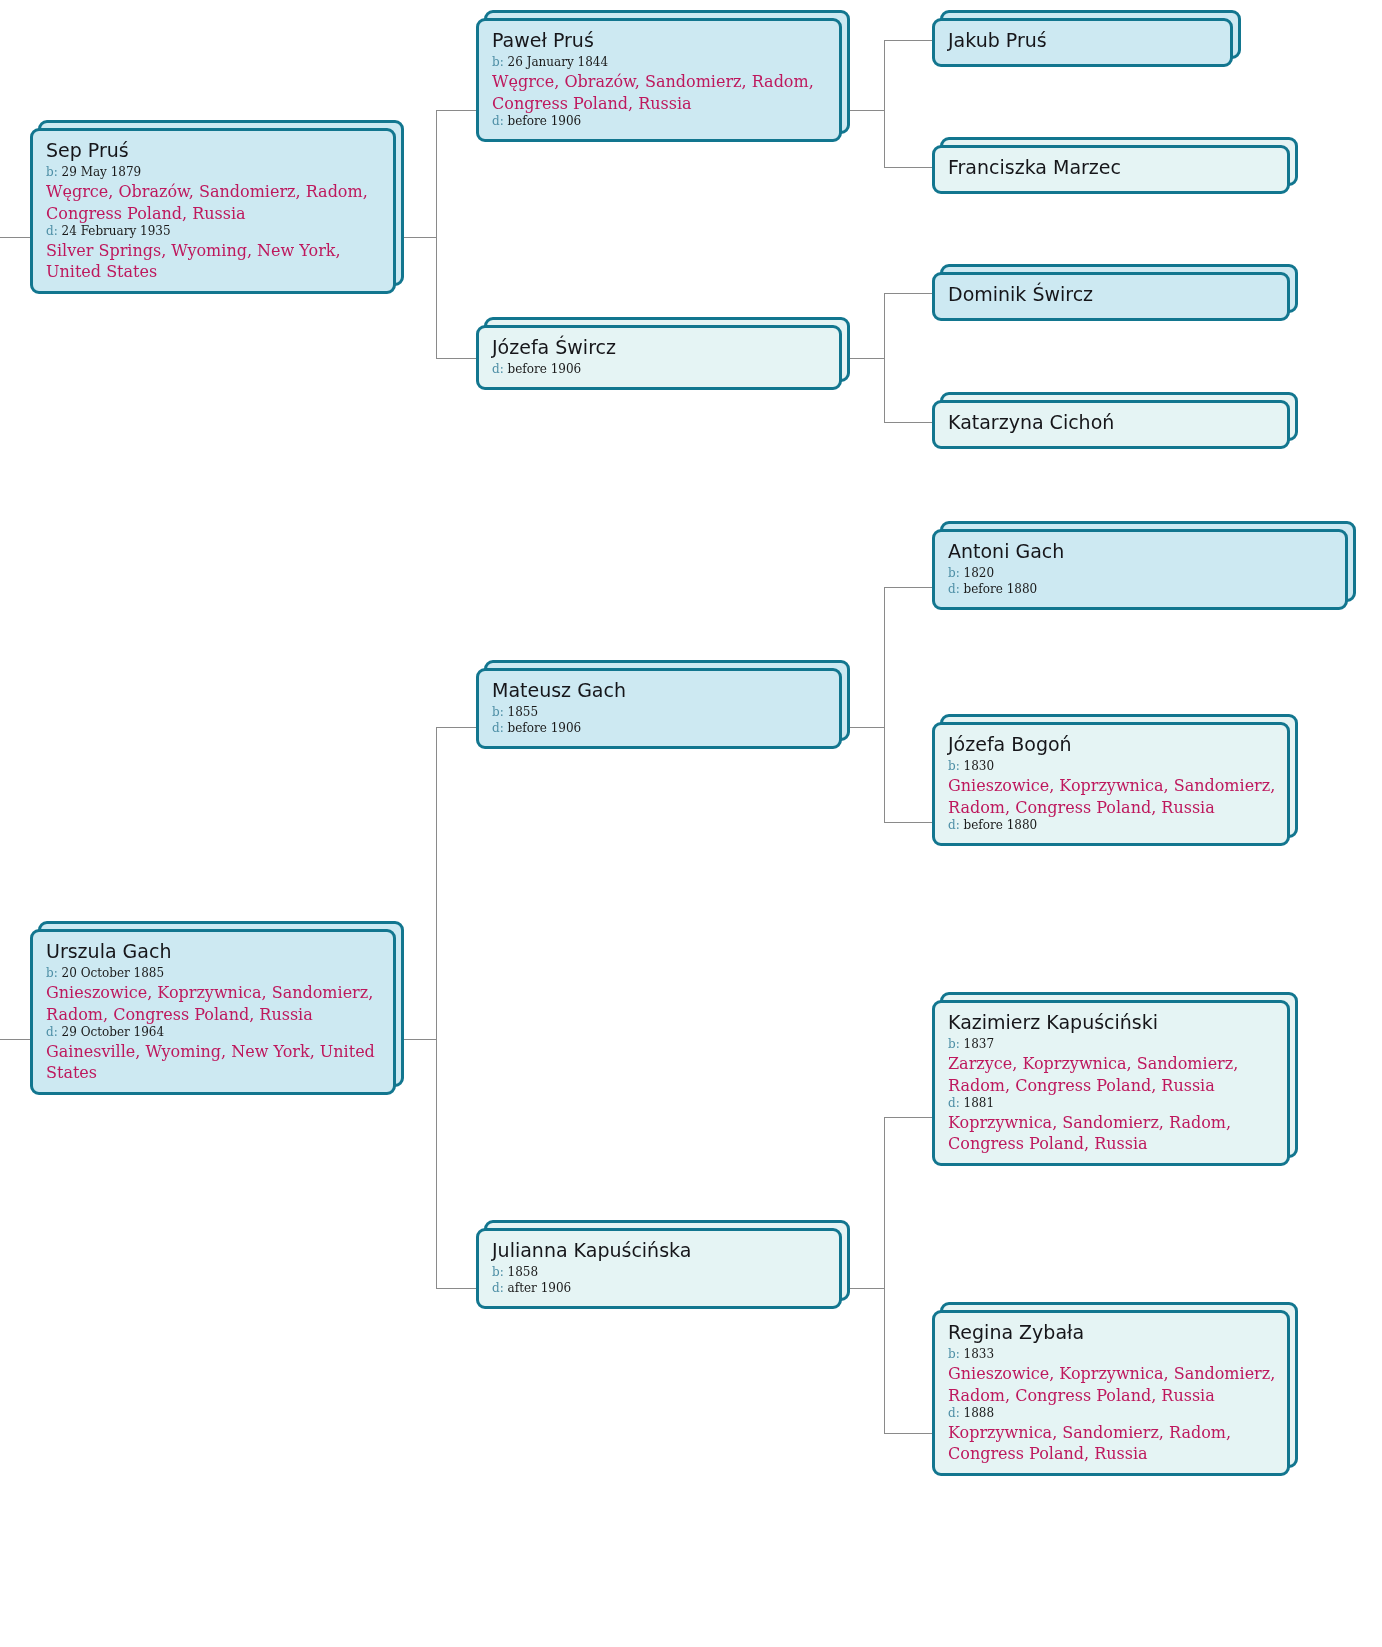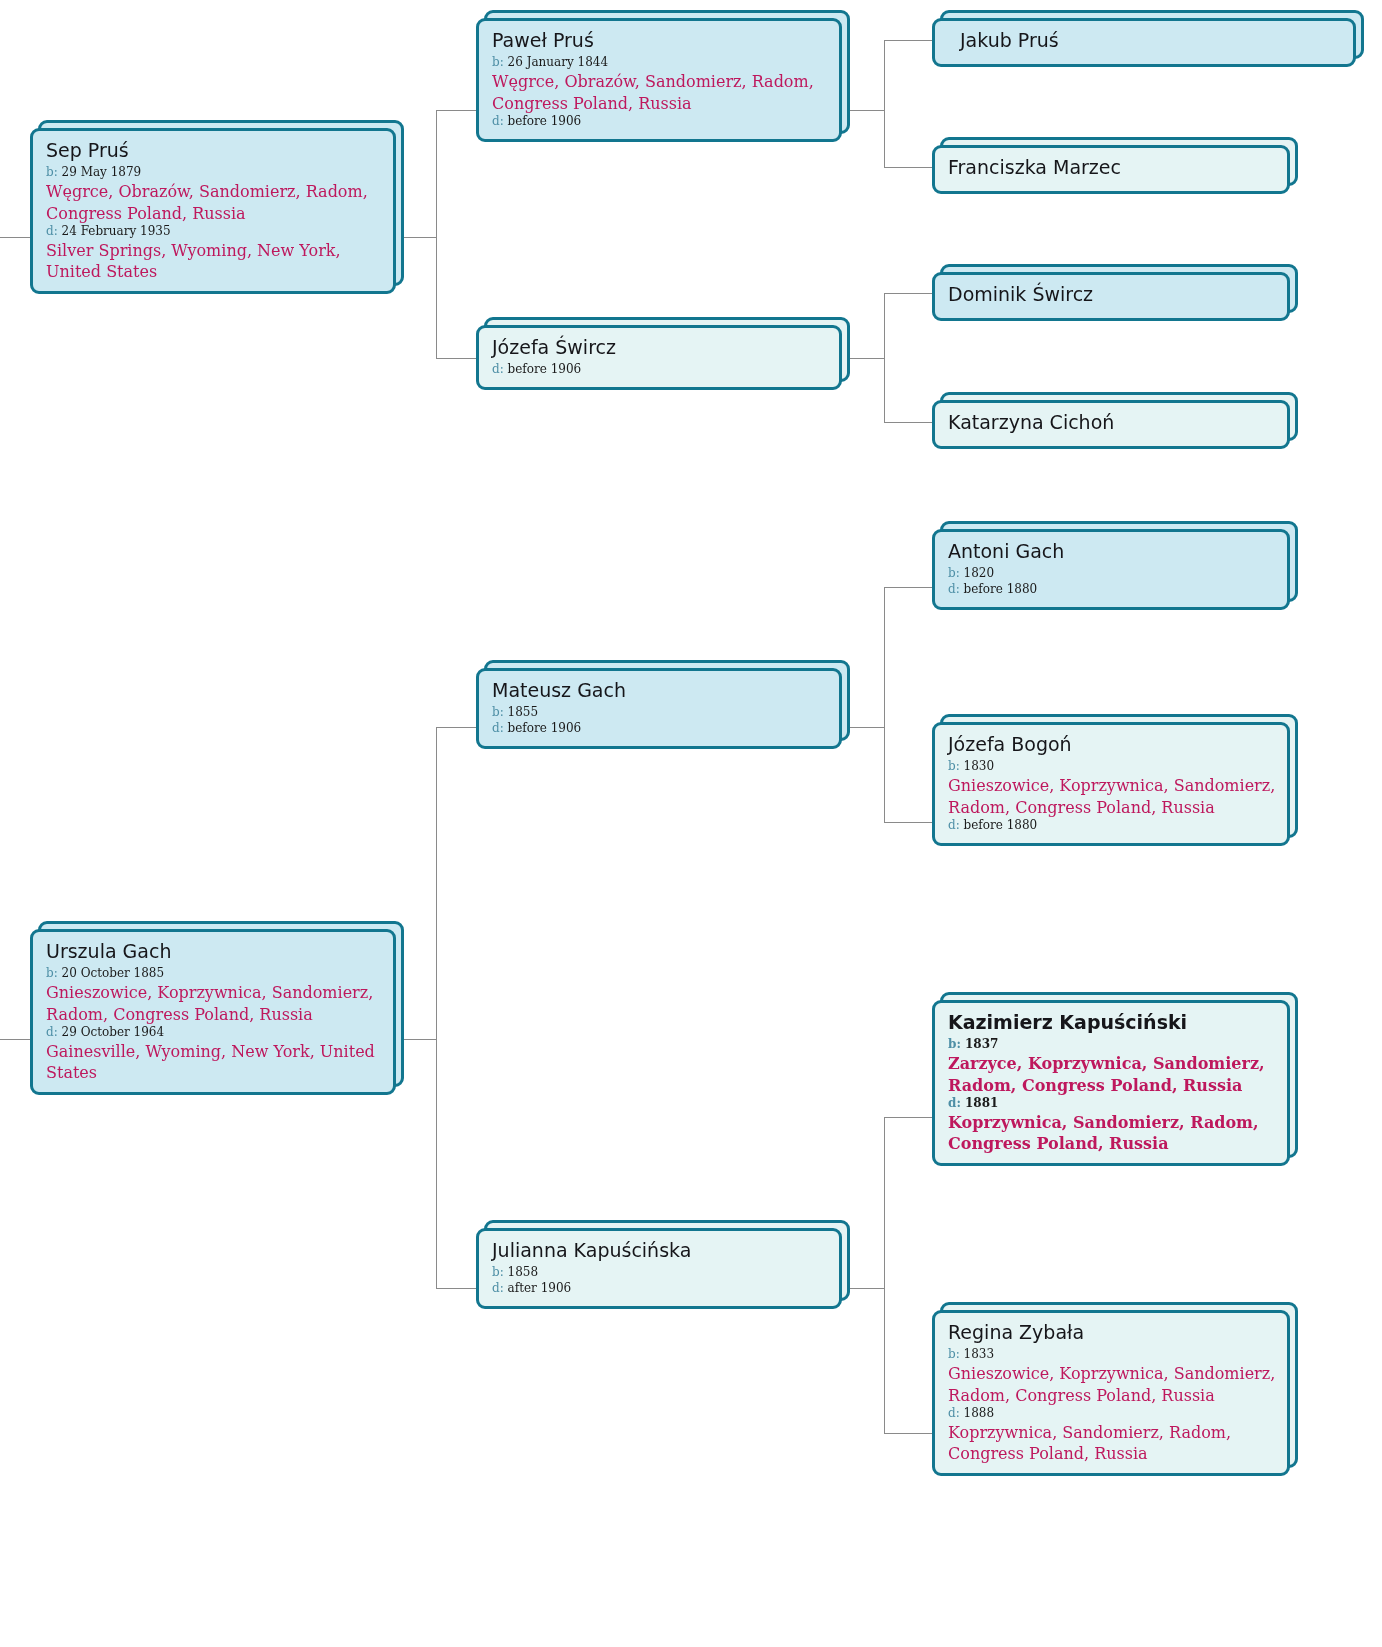--- a/index.html
+++ b/index.html
@@ -181,21 +181,21 @@
   <div class="card female" style="left:476px; top:1228px; width:366px;">
     <div class="outline"></div>
     <div class="fill"></div>
     <div class="body">
       <div class="p-name">Julianna Kapuścińska</div>
       <div class="p-line"><span class="lbl">b:</span> <span>1858</span></div>
       <div class="p-line"><span class="lbl">d:</span> <span>after 1906</span></div>
     </div>
   </div>
 
-  <div class="card male" style="left:932px; top:18px; width:424px;padding-left:12px;">
+  <div class="card male" style="left:932px; top:18px; width:301px;">
     <div class="outline"></div>
     <div class="fill"></div>
     <div class="body">
       <div class="p-name">Jakub Pruś</div>
     </div>
   </div>
 
   <div class="card female" style="left:932px; top:145px; width:358px;">
     <div class="outline"></div>
     <div class="fill"></div>
@@ -213,42 +213,42 @@
   </div>
 
   <div class="card female" style="left:932px; top:400px; width:358px;">
     <div class="outline"></div>
     <div class="fill"></div>
     <div class="body">
       <div class="p-name">Katarzyna Cichoń</div>
     </div>
   </div>
 
-  <div class="card male" style="left:932px; top:529px; width:358px;">
+  <div class="card male" style="left:932px; top:529px; width:416px;">
     <div class="outline"></div>
     <div class="fill"></div>
     <div class="body">
       <div class="p-name">Antoni Gach</div>
       <div class="p-line"><span class="lbl">b:</span> <span>1820</span></div>
       <div class="p-line"><span class="lbl">d:</span> <span>before 1880</span></div>
     </div>
   </div>
 
   <div class="card female" style="left:932px; top:722px; width:358px;">
     <div class="outline"></div>
     <div class="fill"></div>
     <div class="body">
       <div class="p-name">Józefa Bogoń</div>
       <div class="p-line"><span class="lbl">b:</span> <span>1830</span></div>
       <div class="p-place">Gnieszowice, Koprzywnica, Sandomierz, Radom, Congress Poland, Russia</div>
       <div class="p-line"><span class="lbl">d:</span> <span>before 1880</span></div>
     </div>
   </div>
 
-  <div class="card female" style="left:932px; top:1000px; width:358px;font-weight:bold;">
+  <div class="card female" style="left:932px; top:1000px; width:358px;">
     <div class="outline"></div>
     <div class="fill"></div>
     <div class="body">
       <div class="p-name">Kazimierz Kapuściński</div>
       <div class="p-line"><span class="lbl">b:</span> <span>1837</span></div>
       <div class="p-place">Zarzyce, Koprzywnica, Sandomierz, Radom, Congress Poland, Russia</div>
       <div class="p-line"><span class="lbl">d:</span> <span>1881</span></div>
       <div class="p-place">Koprzywnica, Sandomierz, Radom, Congress Poland, Russia</div>
     </div>
   </div>

